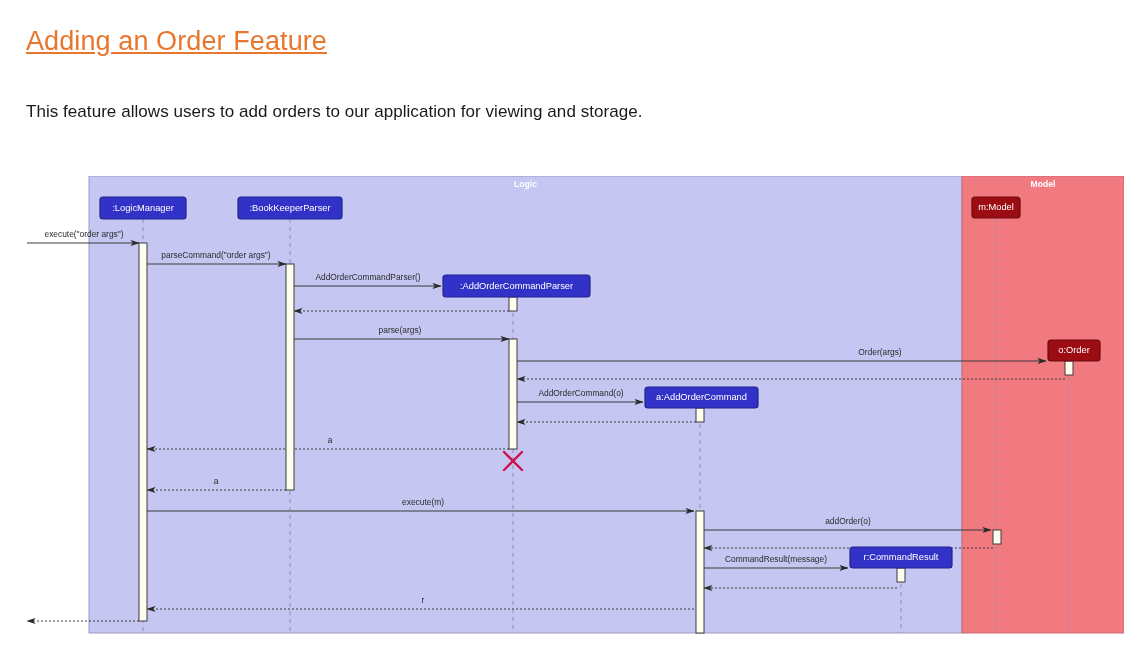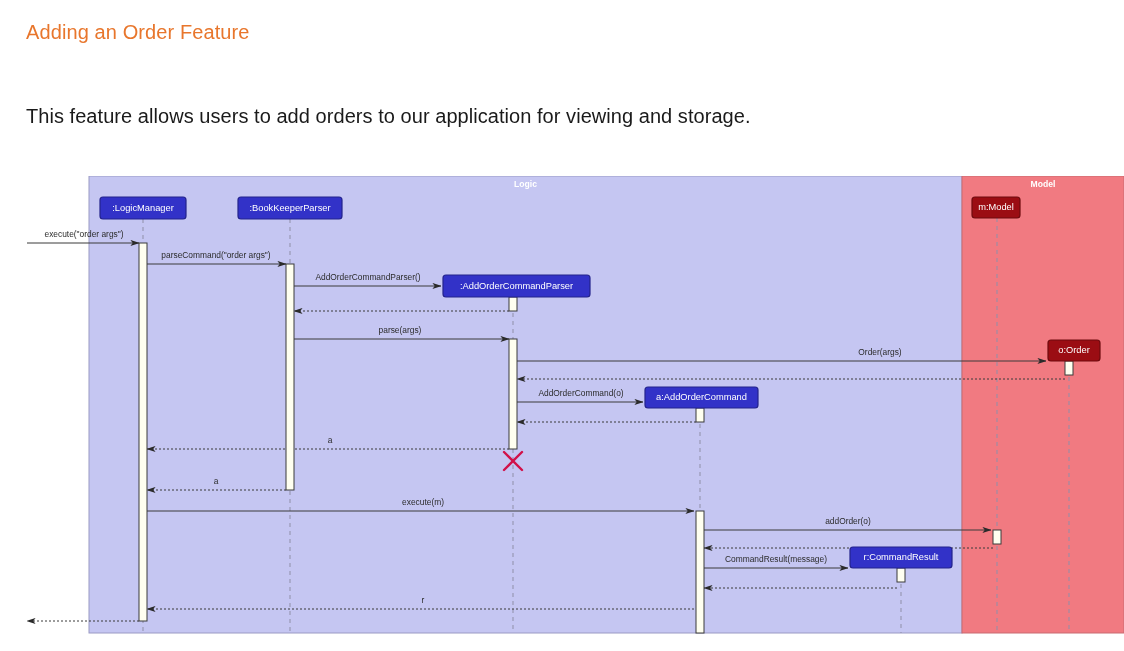--- a/index.html
+++ b/index.html
@@ -7,26 +7,26 @@
     width:1124px;height:651px;
     background:#ffffff;
     font-family:"Liberation Sans","DejaVu Sans",sans-serif;
     overflow:hidden;
     position:relative;
   }
   #page{position:relative;width:1124px;height:651px;}
 
   .doc-title{
     position:absolute;left:26px;top:8px;
-    font-size:20px;font-weight:400;color:#E8762C;
-    letter-spacing:0.1px;white-space:nowrap;
+    font-size:27px;font-weight:400;color:#E8762C;
+    letter-spacing:0.1px;white-space:nowrap;text-decoration:underline;
   }
   .doc-para{
     position:absolute;left:26px;
-    font-size:20px;color:#1a1a1a;font-weight:400;
+    font-size:17px;color:#1a1a1a;font-weight:400;
     white-space:nowrap;letter-spacing:0.05px;
   }
   #para1{top:85px;}
   #para2{top:140px;}
 
   .diagram-wrap{
     position:absolute;left:0;top:176px;width:1124px;height:460px;
   }
   .diagram-svg{display:block;}
   .sd-msg{

